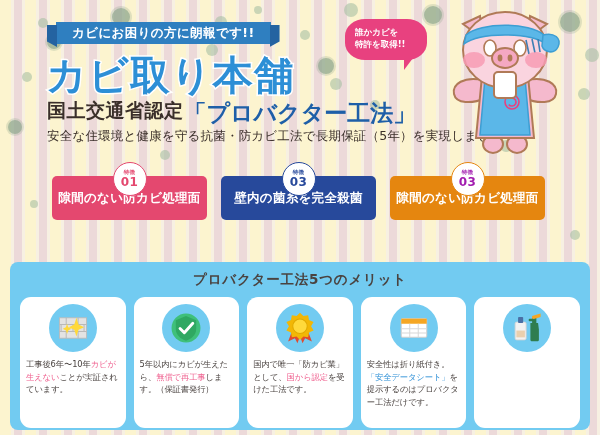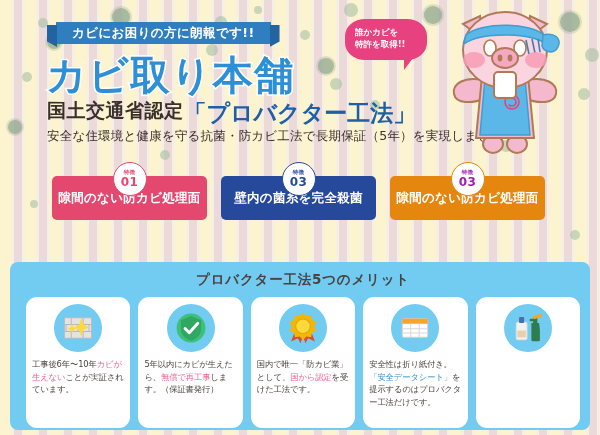--- a/index.html
+++ b/index.html
@@ -130,21 +130,21 @@
   .f2 .badge .b-lbl, .f2 .badge .b-num { color: #27499b; }
   .f3 .badge { border: 1.5px solid #e5860f; }
   .f3 .badge .b-lbl, .f3 .badge .b-num { color: #a21caf; }
 
   
   .merits {
     position: absolute; left: 10px; top: 262px;
     width: 580px; height: 168px;
     background: #72cbf1;
     border-radius: 8px;
-    padding: 9px 10px 10px 16px;
+    padding: 9px 10px 10px 10px;
   }
   .merits-title {
     text-align: center;
     font-size: 13.5px; font-weight: bold;
     color: #4a4340; letter-spacing: .8px;
     margin-bottom: 8px;
   }
   .cards { display: flex; gap: 8px; }
   .card {
     width: 110px; height: 131px;

